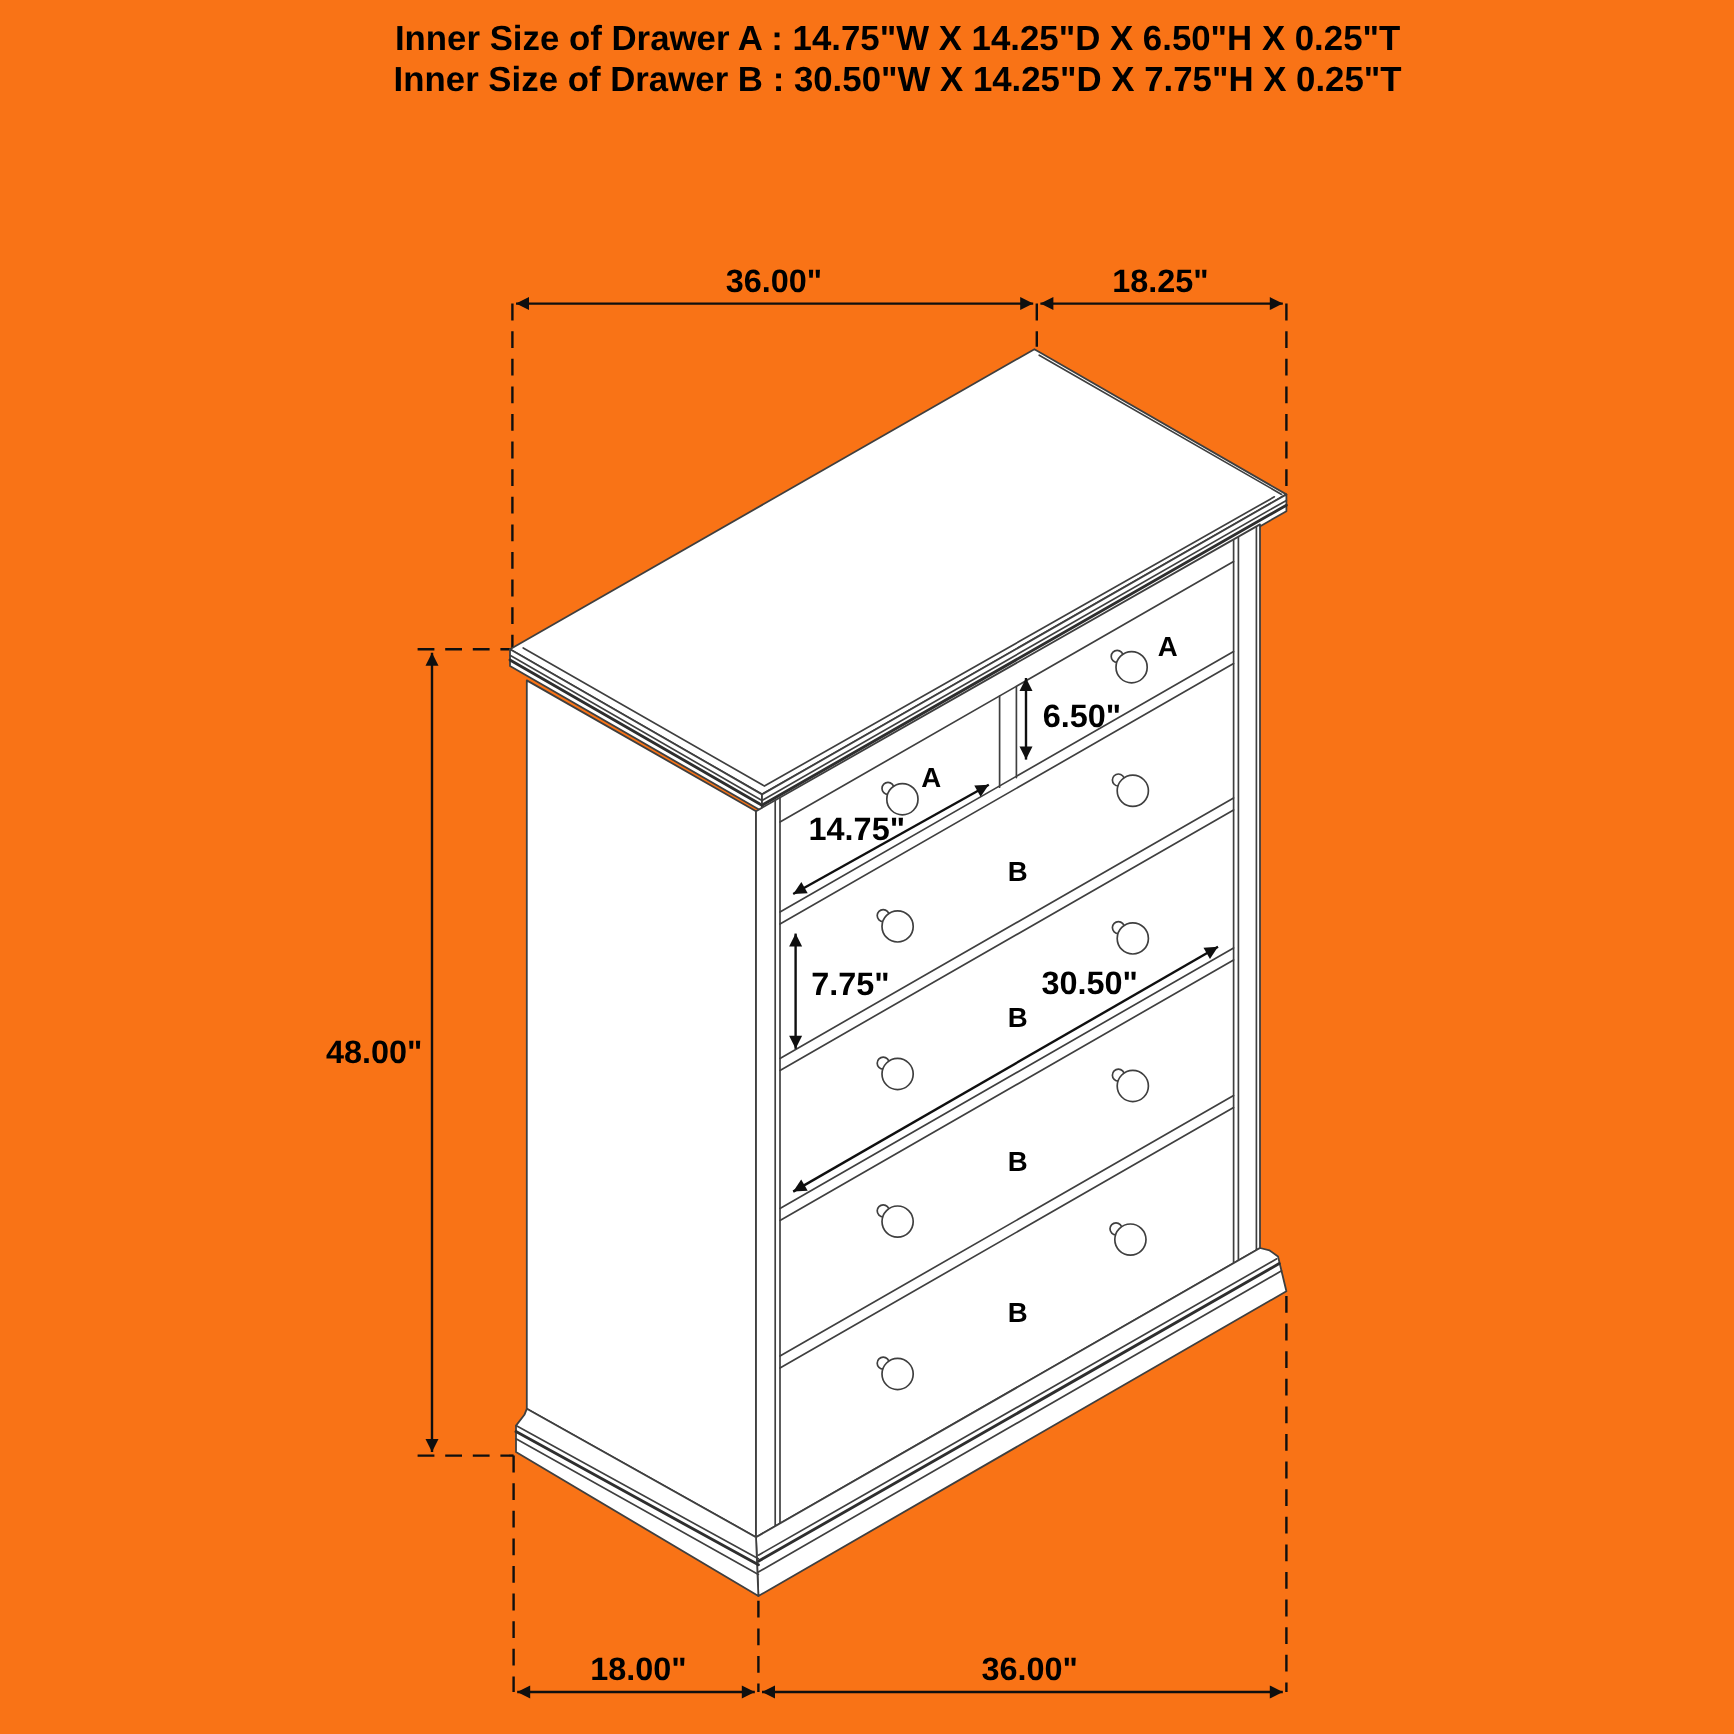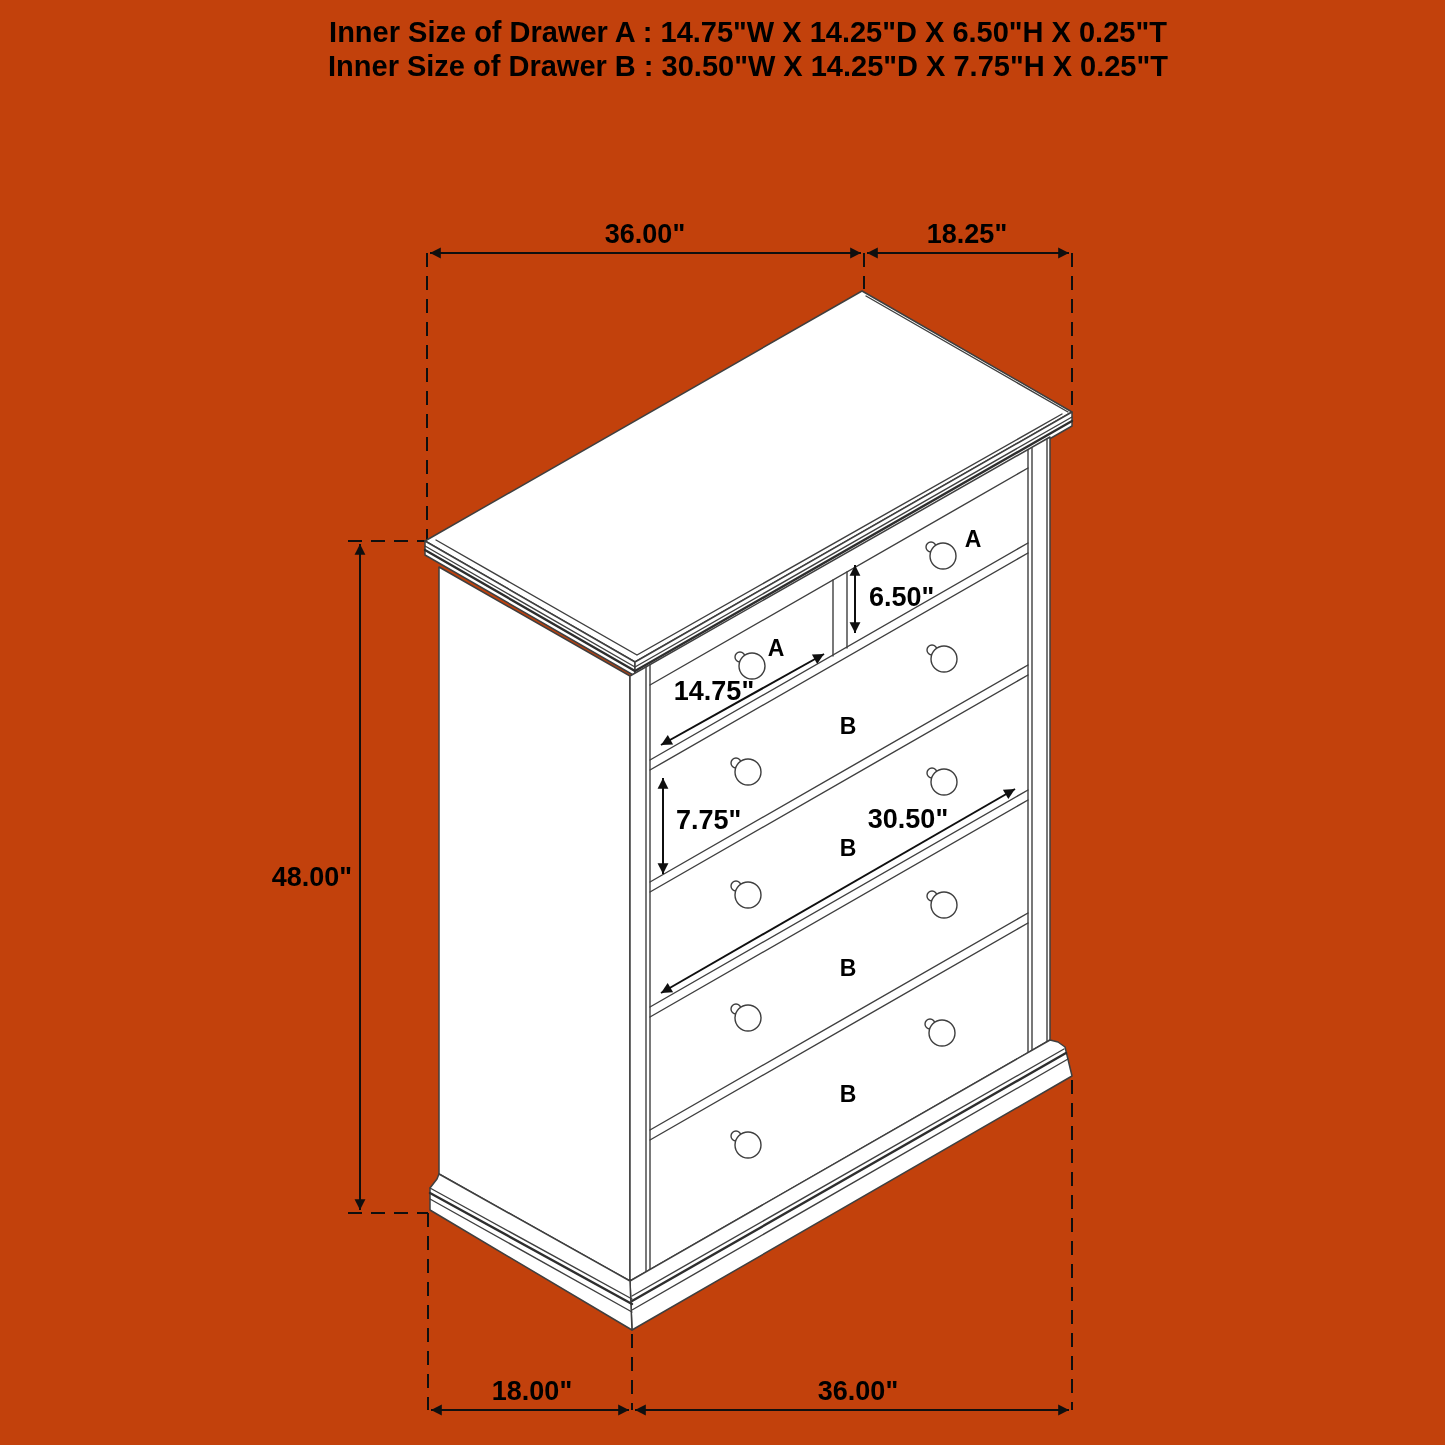--- a/index.html
+++ b/index.html
@@ -1,16 +1,16 @@
 <!DOCTYPE html>
 <html><head>
 <meta charset="utf-8">
 <style>
   html,body{margin:0;padding:0;background:#ffffff;}
-  .canvas{position:relative;width:1445px;height:1445px;background:#c2410c;overflow:hidden;}
+  .canvas{position:relative;width:1445px;height:1445px;background:#f97316;overflow:hidden;}
   svg{position:absolute;left:0;top:0;}
   svg text{font-family:"Liberation Sans","DejaVu Sans",sans-serif;font-weight:bold;fill:#000000;}
   .titletext{font-size:29px;}
   .dimtext{font-size:27px;}
   .redletter{font-size:23px;}
   .face{fill:#ffffff;stroke:#3f3f3f;stroke-width:1.5;stroke-linejoin:round;}
   .ln{stroke:#3f3f3f;stroke-width:1.4;fill:none;stroke-linecap:round;}
   .ln2{stroke:#2e2e2e;stroke-width:2.4;fill:none;stroke-linecap:round;}
   .dim{stroke:#0f0f0f;stroke-width:2;fill:none;}
   .dash{stroke:#0f0f0f;stroke-width:2;fill:none;stroke-dasharray:14 9;}

